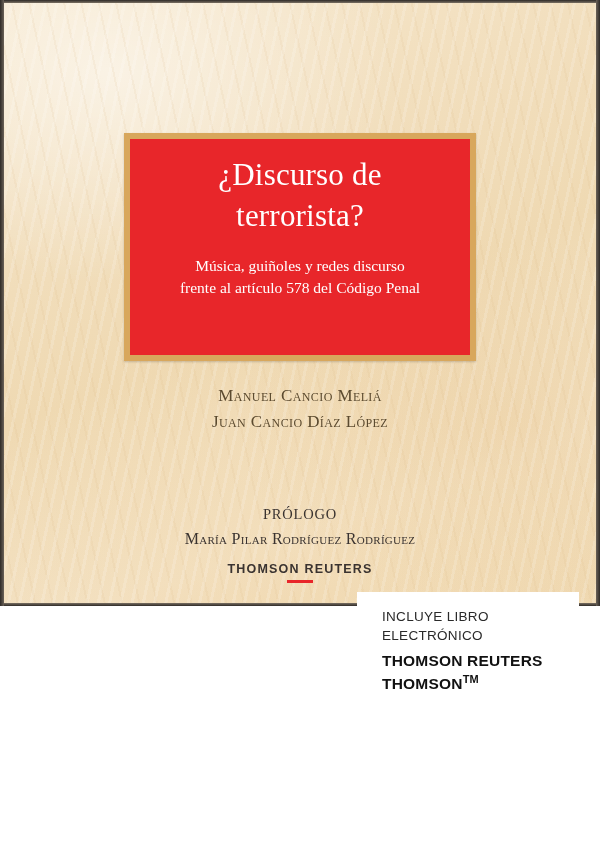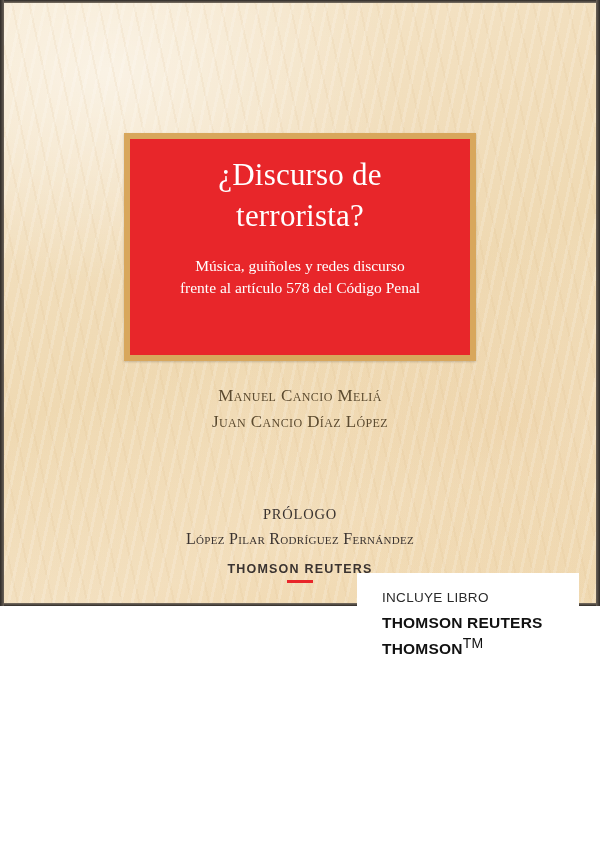--- a/index.html
+++ b/index.html
@@ -120,21 +120,21 @@
     font-size: 16px;
     letter-spacing: 0.3px;
     font-variant: small-caps;
     line-height: 1.6;
   }
 
   
   .proview-badge {
     position: absolute;
     left: 357px;
-    top: 573px;
+    top: 592px;
     width: 222px;
     height: 110px;
     background: #ffffff;
     box-sizing: border-box;
     padding: 15px 0 0 25px;
   }
   .badge-line1, .badge-line2 {
     font-family: "Liberation Sans", sans-serif;
     font-size: 13.5px;
     color: #2a2a2a;
@@ -145,23 +145,23 @@
   .badge-brand1, .badge-brand2 {
     font-family: "Liberation Sans", sans-serif;
     font-size: 15.5px;
     color: #111111;
     font-weight: bold;
     letter-spacing: 0.2px;
     line-height: 1.38;
   }
   .badge-brand1 { margin-top: 5px; }
   .tm {
-    font-size: 14px;
+    font-size: 11px;
     vertical-align: super;
-    font-weight: normal;
+    font-weight: bold;
   }
 
   
   .publisher {
     position: absolute;
     left: 0;
     right: 0;
     bottom: 23px;
     text-align: center;
   }
@@ -210,25 +210,26 @@
     </div>
   </div>
 
   <div class="authors">
     <div class="author-line">Manuel Cancio Meliá</div>
     <div class="author-line">Juan Cancio Díaz López</div>
   </div>
 
   <div class="prologue">
     <div class="prologue-label">PRÓLOGO</div>
-    <div class="prologue-name">López Pilar Rodríguez Fernández</div>
+    <div class="prologue-name">María Pilar Rodríguez Rodríguez</div>
   </div>
 
   <div class="proview-badge">
     <div class="badge-line1">INCLUYE LIBRO</div>
+    <div class="badge-line2">ELECTRÓNICO</div>
     <div class="badge-brand1">THOMSON REUTERS</div>
     <div class="badge-brand2"><span>THOMSON</span><span class="tm">TM</span></div>
   </div>
 
   <div class="publisher">
     <div class="publisher-top">THOMSON REUTERS</div>
     <div class="publisher-rule"></div>
   </div>
 
 </div>

